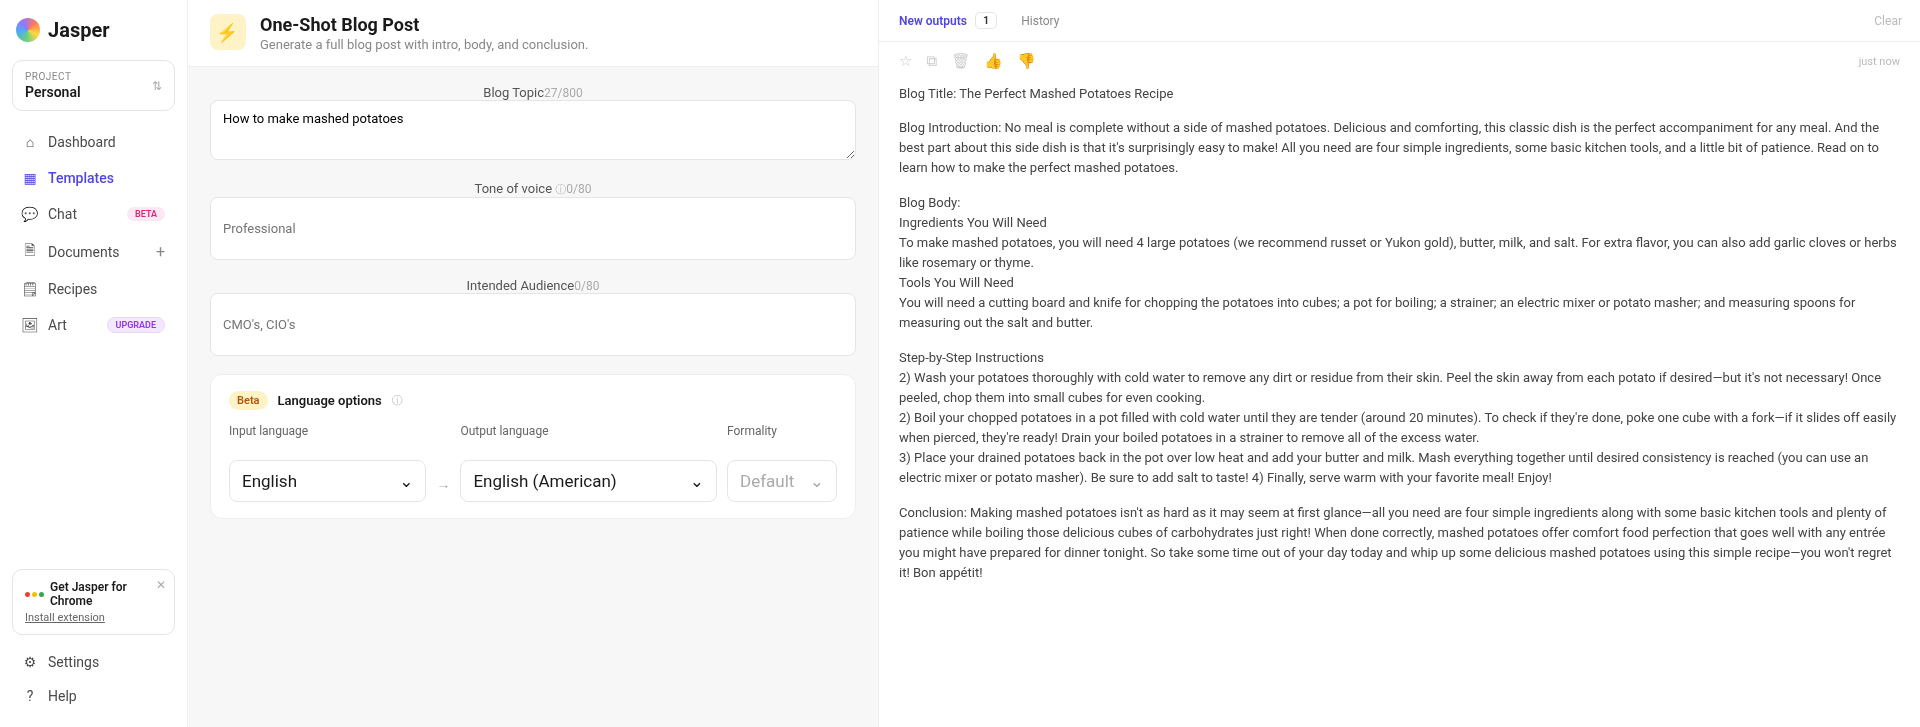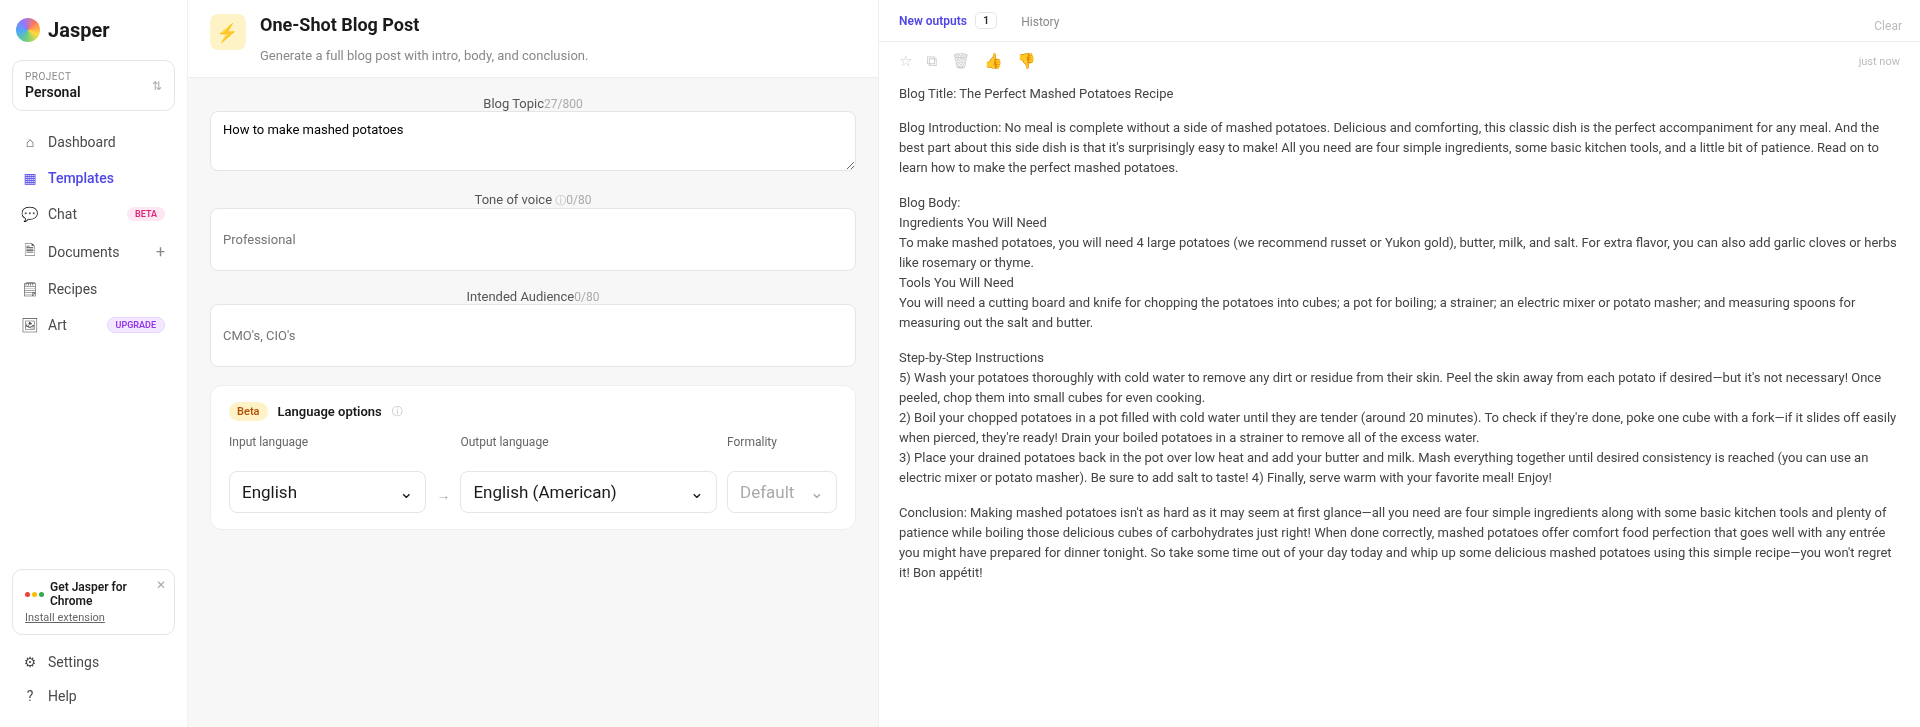--- a/index.html
+++ b/index.html
@@ -27,39 +27,39 @@
 .chrome-title{font-size:12px;font-weight:600;display:flex;align-items:center;gap:6px}
 .chrome-dots{display:flex;gap:2px}
 .chrome-dots span{width:5px;height:5px;border-radius:50%}
 .chrome-link{font-size:11px;color:#666;text-decoration:underline;cursor:pointer}
 .chrome-close{position:absolute;top:8px;right:8px;color:#aaa;cursor:pointer;font-size:12px}
 
 .form-panel{width:690px;height:100%;background:#f7f7f8;display:flex;flex-direction:column}
 .page-header{background:#fff;padding:14px 22px;display:flex;gap:14px;border-bottom:1px solid #eee}
 .page-icon{width:36px;height:36px;border-radius:8px;background:#fef3c7;display:flex;align-items:center;justify-content:center;font-size:18px;color:#f59e0b}
 .page-title{font-size:18px;font-weight:700}
-.page-sub{font-size:13px;color:#888;margin-top:13px}
+.page-sub{font-size:13px;color:#888;margin-top:2px}
 .form-body{padding:18px 22px;display:flex;flex-direction:column;gap:18px}
 .field-row{display:flex;justify-content:center;align-items:center;font-size:13px;color:#555}
 .counter{color:#aaa;font-size:12px}
 .textarea{width:100%;min-height:60px;border:1px solid #e5e5e5;border-radius:8px;padding:10px 12px;font-size:13px;resize:vertical;font-family:inherit;background:#fff}
 .input{width:100%;border:1px solid #e5e5e5;border-radius:8px;padding:23px 12px;font-size:13px;background:#fff}
 .lang-card{background:#fff;border:1px solid #eee;border-radius:12px;padding:16px 18px}
 .lang-head{display:flex;align-items:center;gap:10px;margin-bottom:14px}
 .badge-amber{background:#fef3c7;color:#b45309;font-size:11px;padding:3px 8px;border-radius:10px;font-weight:600}
 .lang-head-title{font-size:13px;font-weight:600}
 .info-icon{color:#bbb;font-size:11px}
 .lang-row{display:flex;gap:10px;align-items:flex-end}
 .lang-col{display:flex;flex-direction:column;gap:22px}
 .lang-col label{font-size:12px;color:#666}
 .select{border:1px solid #e5e5e5;border-radius:8px;padding:10px 12px;font-size:17px;display:flex;justify-content:space-between;align-items:center;cursor:pointer;background:#fff}
 .arrow-between{color:#aaa;padding-bottom:10px}
 
 .output-panel{flex:1;height:100%;display:flex;flex-direction:column;border-left:1px solid #eee}
-.tabs{display:flex;align-items:flex-end;padding:8px 18px;gap:20px;border-bottom:1px solid #eee}
+.tabs{display:flex;align-items:center;padding:8px 18px;gap:20px;border-bottom:1px solid #eee}
 .tab{font-size:12px;color:#888;cursor:pointer;display:flex;align-items:center;gap:8px;padding:4px 2px}
 .tab.active{color:#4f46e5;font-weight:600}
 .tab-count{background:#fff;border:1px solid #e5e5e5;padding:1px 7px;border-radius:5px;color:#333;font-size:11px}
 .tabs .spacer{flex:1}
 .clear{font-size:12px;color:#bbb;cursor:pointer}
 .out-toolbar{display:flex;align-items:center;gap:14px;padding:10px 20px;color:#ccc}
 .out-toolbar .spacer{flex:1}
 .out-time{font-size:11px;color:#bbb}
 .tool-icon{cursor:pointer;font-size:15px}
 .out-content{padding:4px 20px 20px;font-size:13px;color:#444;line-height:1.55;overflow:auto}
@@ -221,18 +221,18 @@
   </div>
   <div class="out-content">
     <p>Blog Title: The Perfect Mashed Potatoes Recipe</p>
     <p>Blog Introduction: No meal is complete without a side of mashed potatoes. Delicious and comforting, this classic dish is the perfect accompaniment for any meal. And the best part about this side dish is that it's surprisingly easy to make! All you need are four simple ingredients, some basic kitchen tools, and a little bit of patience. Read on to learn how to make the perfect mashed potatoes.</p>
     <p><span>Blog Body:</span>
 <span>Ingredients You Will Need</span>
 <span>To make mashed potatoes, you will need 4 large potatoes (we recommend russet or Yukon gold), butter, milk, and salt. For extra flavor, you can also add garlic cloves or herbs like rosemary or thyme.</span>
 <span>Tools You Will Need</span>
 <span>You will need a cutting board and knife for chopping the potatoes into cubes; a pot for boiling; a strainer; an electric mixer or potato masher; and measuring spoons for measuring out the salt and butter.</span></p>
     <p><span>Step-by-Step Instructions</span>
-<span>5) Wash your potatoes thoroughly with cold water to remove any dirt or residue from their skin. Peel the skin away from each potato if desired—but it's not necessary! Once peeled, chop them into small cubes for even cooking.</span>
+<span>2) Wash your potatoes thoroughly with cold water to remove any dirt or residue from their skin. Peel the skin away from each potato if desired—but it's not necessary! Once peeled, chop them into small cubes for even cooking.</span>
 <span>2) Boil your chopped potatoes in a pot filled with cold water until they are tender (around 20 minutes). To check if they're done, poke one cube with a fork—if it slides off easily when pierced, they're ready! Drain your boiled potatoes in a strainer to remove all of the excess water.</span>
 <span>3) Place your drained potatoes back in the pot over low heat and add your butter and milk. Mash everything together until desired consistency is reached (you can use an electric mixer or potato masher). Be sure to add salt to taste!                                      4) Finally, serve warm with your favorite meal! Enjoy!</span></p>
     <p>Conclusion: Making mashed potatoes isn't as hard as it may seem at first glance—all you need are four simple ingredients along with some basic kitchen tools and plenty of patience while boiling those delicious cubes of carbohydrates just right! When done correctly, mashed potatoes offer comfort food perfection that goes well with any entrée you might have prepared for dinner tonight. So take some time out of your day today and whip up some delicious mashed potatoes using this simple recipe—you won't regret it! Bon appétit!</p>
   </div>
 </section>
 
 </body></html>

